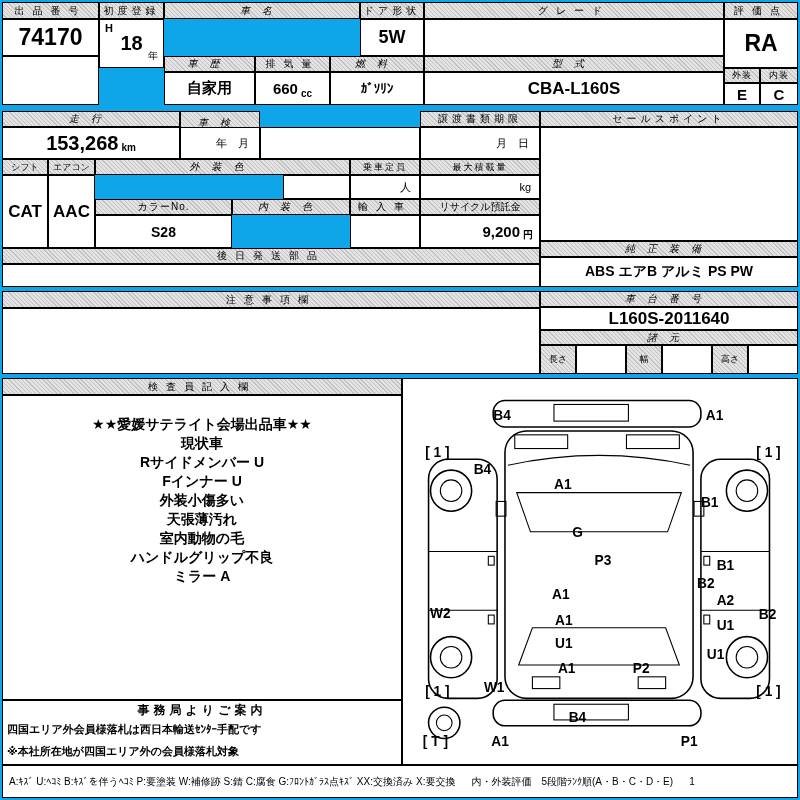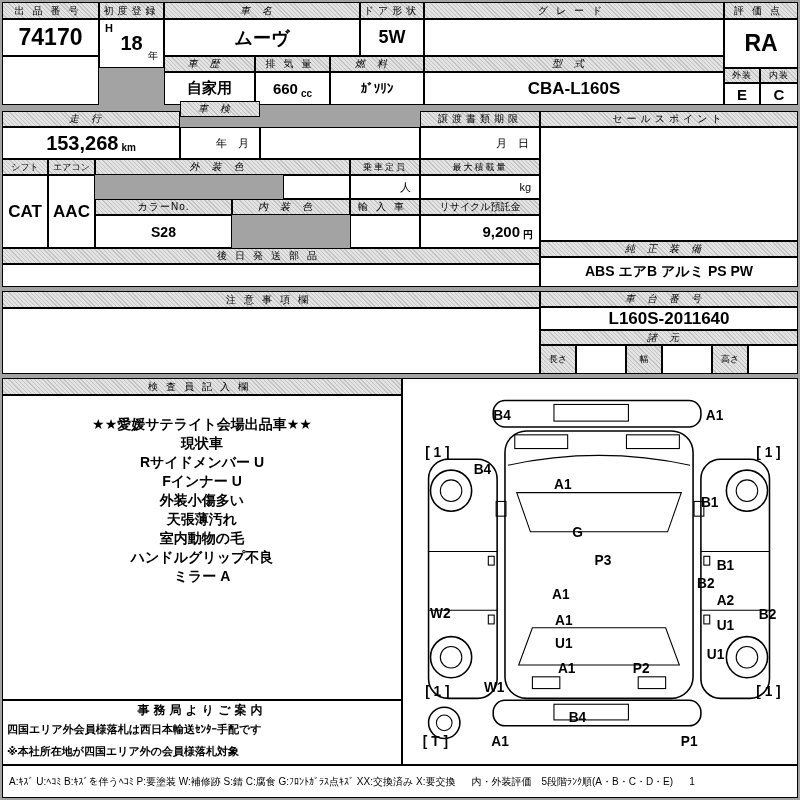--- a/index.html
+++ b/index.html
@@ -1,16 +1,16 @@
 <!DOCTYPE html>
 <html><head>
 <meta charset="utf-8">
 <style>
   html,body{margin:0;padding:0;background:#fff;}
-  .sheet{position:relative;width:800px;height:800px;background:#a3a3a3;color:#000;
+  .sheet{position:relative;width:800px;height:800px;background:#0ea5e9;color:#000;
          font-family:"Liberation Sans","DejaVu Sans",sans-serif;}
   .cell{position:absolute;box-sizing:border-box;border:1px solid #000;background:#fff;
         display:flex;align-items:center;justify-content:center;overflow:hidden;font-size:12px;}
   .hd{background:repeating-linear-gradient(45deg,#e3e3e3 0px,#e3e3e3 2px,#c3c3c3 2px,#c3c3c3 3px);
       font-size:10px;letter-spacing:4px;}
   .s9{font-size:9px;}
   .ls0{letter-spacing:0;} .ls1{letter-spacing:1px;} .ls2{letter-spacing:2px;}
   .ls8{letter-spacing:8px;} .ls12{letter-spacing:12px;font-style:italic;}
   .b{font-weight:bold;}
   .f23{font-size:23px;} .f20{font-size:20px;} .f18{font-size:18px;} .f17{font-size:17px;}
@@ -47,21 +47,20 @@
   <div class="cell hd" style="left:360px;top:2px;width:64px;height:17px">ドア形状</div>
   <div class="cell hd ls8" style="left:424px;top:2px;width:300px;height:17px">グレード</div>
   <div class="cell hd ls8" style="left:724px;top:2px;width:74px;height:17px">評価点</div>
 
   <div class="cell b f23" style="left:2px;top:19px;width:97px;height:37px">74170</div>
   <div class="cell rel" style="left:99px;top:19px;width:65px;height:49px">
     <span class="tl">H</span>
     <span class="b f20">18</span>
     <span class="br">年</span>
   </div>
-  <div class="cell b f18" style="left:164px;top:19px;width:196px;height:37px">ムーヴ</div>
   <div class="cell b f18" style="left:360px;top:19px;width:64px;height:37px">5W</div>
   <div class="cell" style="left:424px;top:19px;width:300px;height:37px"></div>
   <div class="cell b f23" style="left:724px;top:19px;width:74px;height:49px">RA</div>
 
   <div class="cell" style="left:2px;top:56px;width:97px;height:49px"></div>
   <div class="cell rel" style="left:99px;top:68px;width:65px;height:37px">
     <span class="b f20">5</span>
     <span class="br">月</span>
   </div>
 
@@ -77,21 +76,21 @@
   </div>
   <div class="cell b f13" style="left:330px;top:72px;width:94px;height:33px">ｶﾞｿﾘﾝ</div>
   <div class="cell b f17" style="left:424px;top:72px;width:300px;height:33px">CBA-L160S</div>
 
   <div class="cell hd s9 ls1" style="left:724px;top:68px;width:36px;height:15px">外装</div>
   <div class="cell hd s9 ls1" style="left:760px;top:68px;width:38px;height:15px">内装</div>
   <div class="cell b f15" style="left:724px;top:83px;width:36px;height:22px">E</div>
   <div class="cell b f15" style="left:760px;top:83px;width:38px;height:22px">C</div>
 
   <div class="cell hd ls12" style="left:2px;top:111px;width:178px;height:16px">走行</div>
-  <div class="cell hd ls12" style="left:180px;top:101px;width:80px;height:16px">車検</div>
+  <div class="cell hd ls12" style="left:180px;top:111px;width:80px;height:24px">車検</div>
   <div class="cell hd" style="left:420px;top:111px;width:120px;height:16px">譲渡書類期限</div>
   <div class="cell hd" style="left:540px;top:111px;width:258px;height:16px">セールスポイント</div>
 
   <div class="cell" style="left:2px;top:127px;width:178px;height:32px">
     <span class="b f20">153,268</span>
     <span class="unit">km</span>
   </div>
   <div class="cell right hint pr10" style="left:180px;top:127px;width:80px;height:32px">年　月</div>
   <div class="cell" style="left:260px;top:127px;width:160px;height:32px"></div>
   <div class="cell right hint pr10" style="left:420px;top:127px;width:120px;height:32px">月　日</div>

